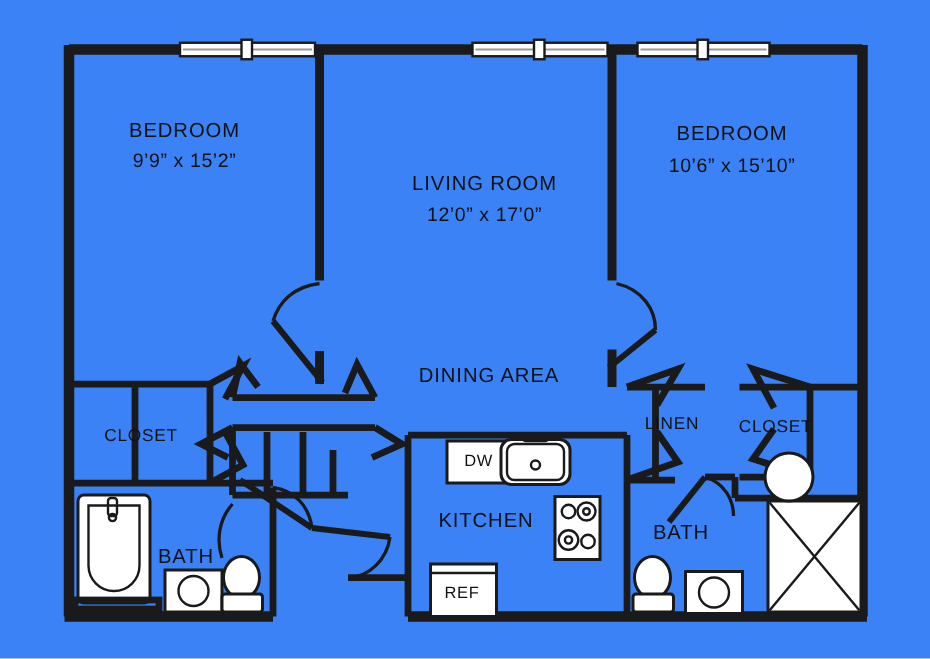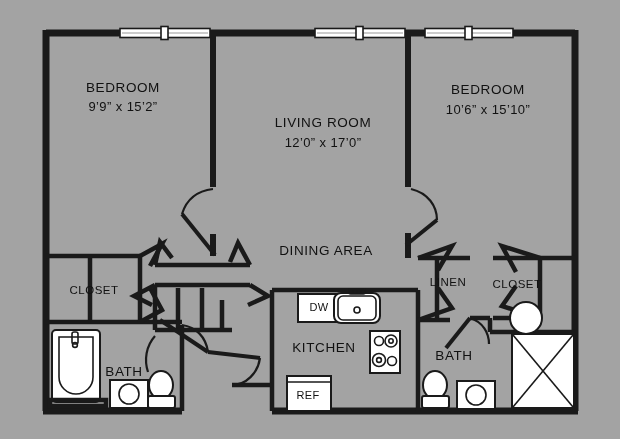--- a/index.html
+++ b/index.html
@@ -10,21 +10,21 @@
   body {
     width: 620px;
     height: 439px;
     overflow: hidden;
     font-family: "Liberation Sans", sans-serif;
   }
   #floorplan-root {
     position: relative;
     width: 620px;
     height: 439px;
-    background: #a3a3a3;
+    background: #3b82f6;
   }
   svg#plan {
     display: block;
     width: 620px;
     height: 439px;
   }
   .wall {
     stroke: #1a1a1a;
     fill: none;
     stroke-linecap: butt;

